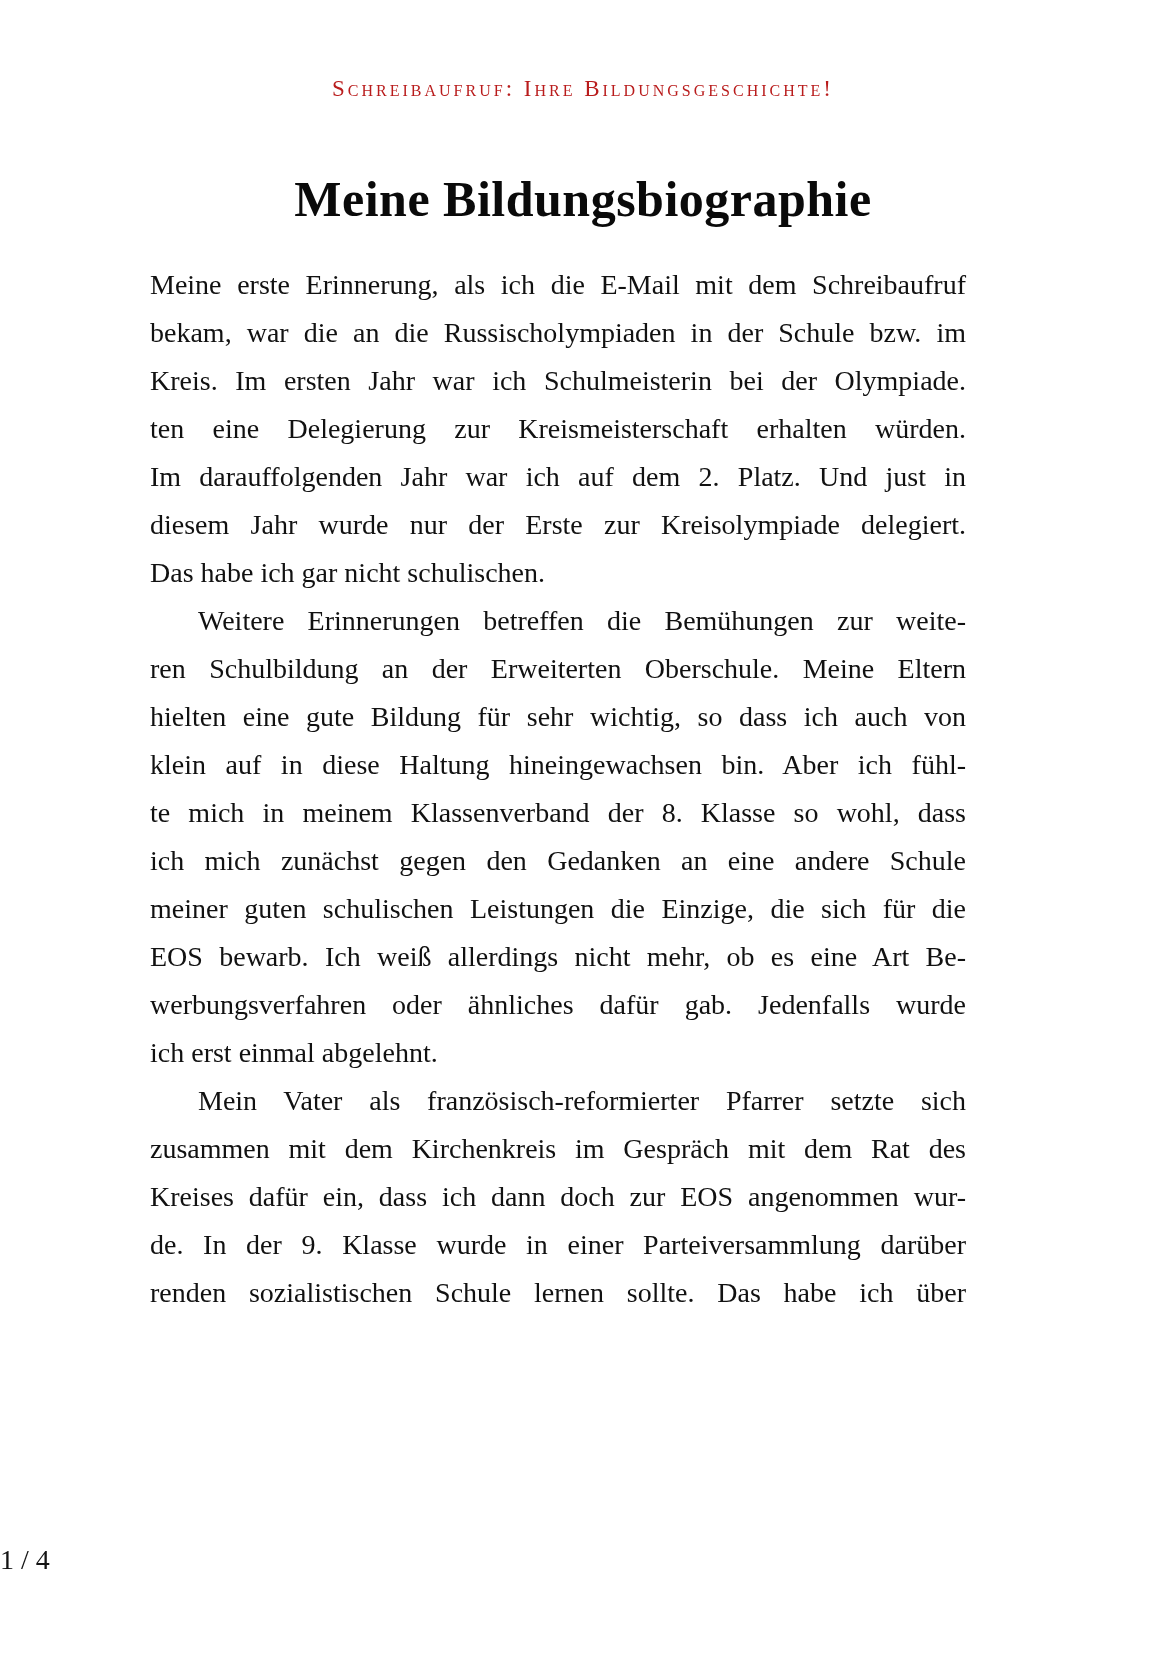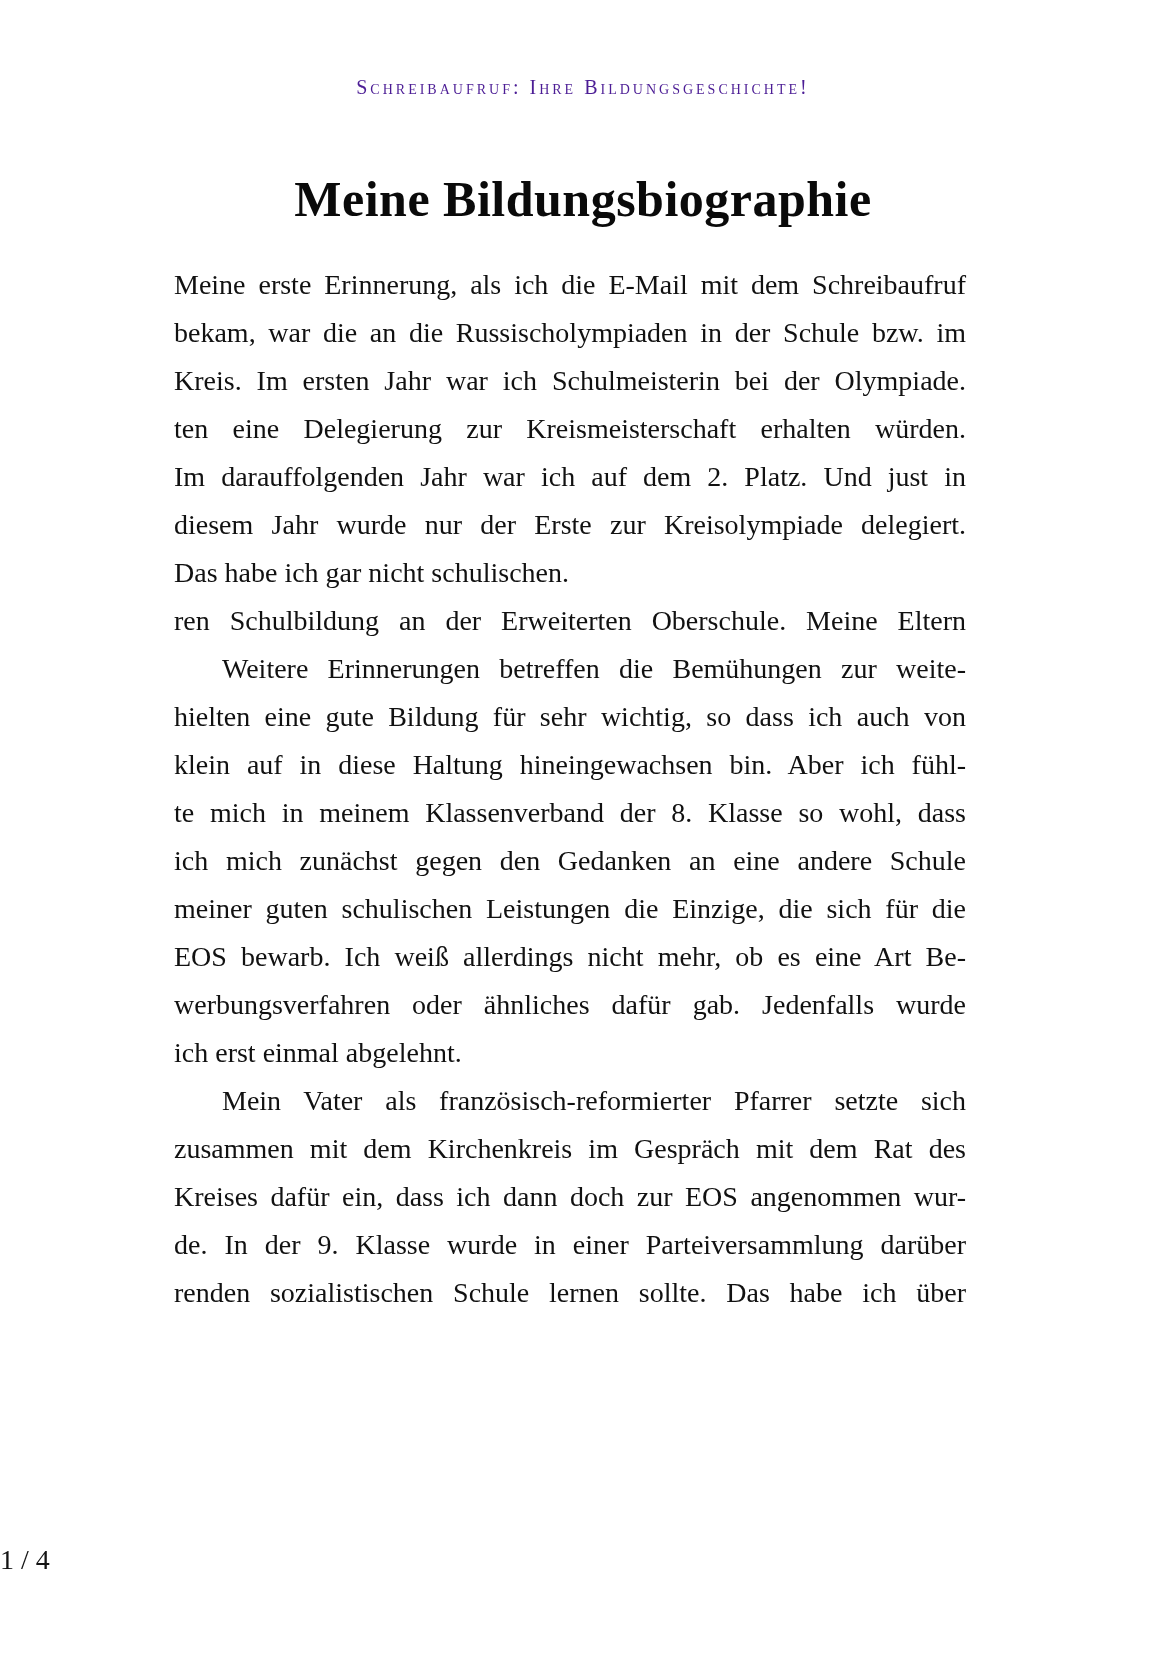--- a/index.html
+++ b/index.html
@@ -17,22 +17,22 @@
     overflow: hidden;
   }
   .running-header {
     position: absolute;
     top: 76px;
     left: 0;
     width: 100%;
     text-align: center;
     font-variant: small-caps;
     letter-spacing: 3px;
-    font-size: 20px;
-    color: #4c1d95;
+    font-size: 23px;
+    color: #b91c1c;
   }
   .doc-title {
     position: absolute;
     top: 150px;
     left: 0;
     width: 100%;
     text-align: center;
     font-weight: bold;
     font-size: 50px;
     letter-spacing: 0.5px;
@@ -48,21 +48,20 @@
     color: #111111;
   }
   .paragraph { margin: 0; }
   .line {
     height: 48px;
     line-height: 48px;
     white-space: normal;
     text-align: justify;
     text-align-last: justify;
     overflow: visible;
-    margin-left: 24px;
   }
   .line.indent { text-indent: 48px; }
   .line.endline { text-align-last: left; }
   .page-number {
     position: absolute;
     top: 1542px;
     left: 0;
     width: 100%;
     text-align: left;
     font-size: 28px;
@@ -82,22 +81,22 @@
       <div class="paragraph">
         <div class="line">Meine erste Erinnerung, als ich die E-Mail mit dem Schreibaufruf</div>
         <div class="line">bekam, war die an die Russischolympiaden in der Schule bzw. im</div>
         <div class="line">Kreis. Im ersten Jahr war ich Schulmeisterin bei der Olympiade.</div>
         <div class="line">ten eine Delegierung zur Kreismeisterschaft erhalten würden.</div>
         <div class="line">Im darauffolgenden Jahr war ich auf dem 2. Platz. Und just in</div>
         <div class="line">diesem Jahr wurde nur der Erste zur Kreisolympiade delegiert.</div>
         <div class="line endline">Das habe ich gar nicht schulischen.</div>
       </div>
       <div class="paragraph">
+        <div class="line indent">Weitere Erinnerungen betreffen die Bemühungen zur weite-</div>
         <div class="line">ren Schulbildung an der Erweiterten Oberschule. Meine Eltern</div>
-        <div class="line indent">Weitere Erinnerungen betreffen die Bemühungen zur weite-</div>
         <div class="line">hielten eine gute Bildung für sehr wichtig, so dass ich auch von</div>
         <div class="line">klein auf in diese Haltung hineingewachsen bin. Aber ich fühl-</div>
         <div class="line">te mich in meinem Klassenverband der 8. Klasse so wohl, dass</div>
         <div class="line">ich mich zunächst gegen den Gedanken an eine andere Schule</div>
         <div class="line">meiner guten schulischen Leistungen die Einzige, die sich für die</div>
         <div class="line">EOS bewarb. Ich weiß allerdings nicht mehr, ob es eine Art Be-</div>
         <div class="line">werbungsverfahren oder ähnliches dafür gab. Jedenfalls wurde</div>
         <div class="line endline">ich erst einmal abgelehnt.</div>
       </div>
       <div class="paragraph">

